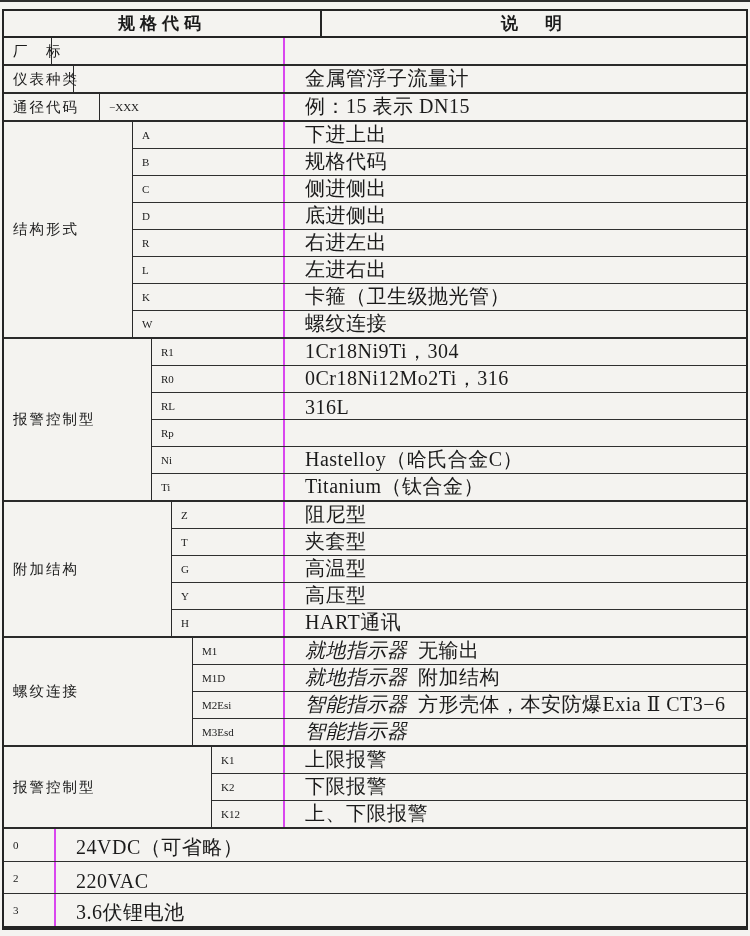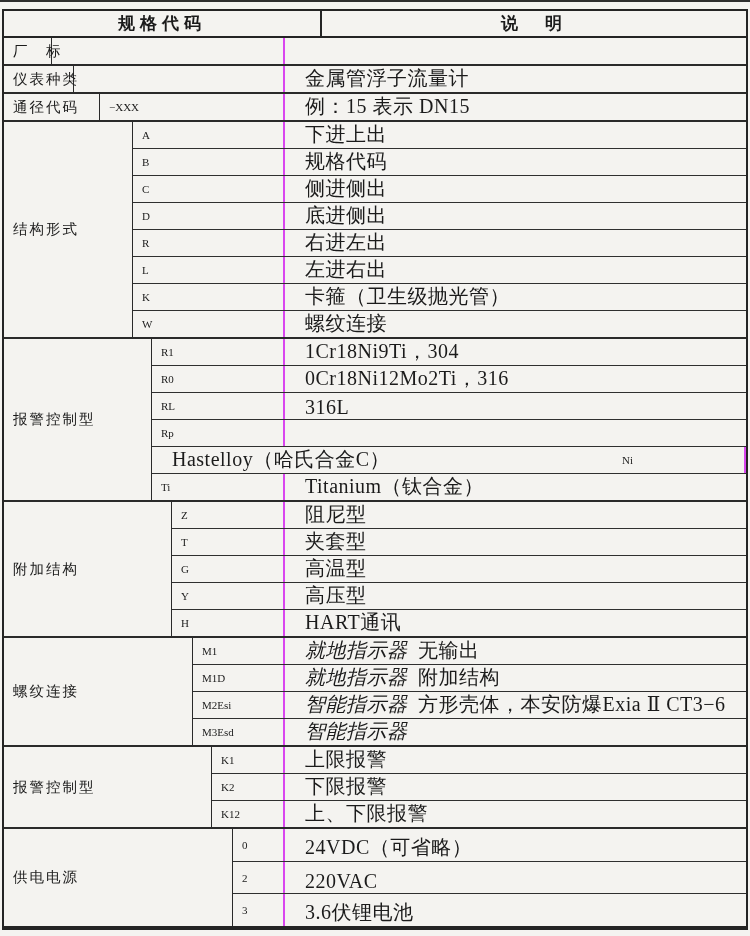--- a/index.html
+++ b/index.html
@@ -192,24 +192,24 @@
           <div class="row">
             <div class="cell code-cell">RL</div>
             <div class="cell desc-cell">
               <span class="desc-p1">316L</span>
             </div>
           </div>
           <div class="row">
             <div class="cell code-cell">Rp</div>
           </div>
           <div class="row">
+            <div class="cell code-cell">Ni</div>
             <div class="cell desc-cell">
               <span class="desc-p1">Hastelloy（哈氏合金C）</span>
             </div>
-            <div class="cell code-cell">Ni</div>
           </div>
           <div class="row">
             <div class="cell code-cell">Ti</div>
             <div class="cell desc-cell">
               <span class="desc-p1">Titanium（钛合金）</span>
             </div>
           </div>
         </div>
       </div>
       <div class="group" style="--lw: 168px;">
@@ -296,21 +296,20 @@
           </div>
           <div class="row">
             <div class="cell code-cell">K12</div>
             <div class="cell desc-cell">
               <span class="desc-p1">上、下限报警</span>
             </div>
           </div>
         </div>
       </div>
       <div class="group" style="--lw: 229px;">
-        <div class="group-label">供电电源</div>
         <div class="group-rows">
           <div class="row">
             <div class="cell code-cell">0</div>
             <div class="cell desc-cell">
               <span class="desc-p1">24VDC（可省略）</span>
             </div>
           </div>
           <div class="row">
             <div class="cell code-cell">2</div>
             <div class="cell desc-cell">

